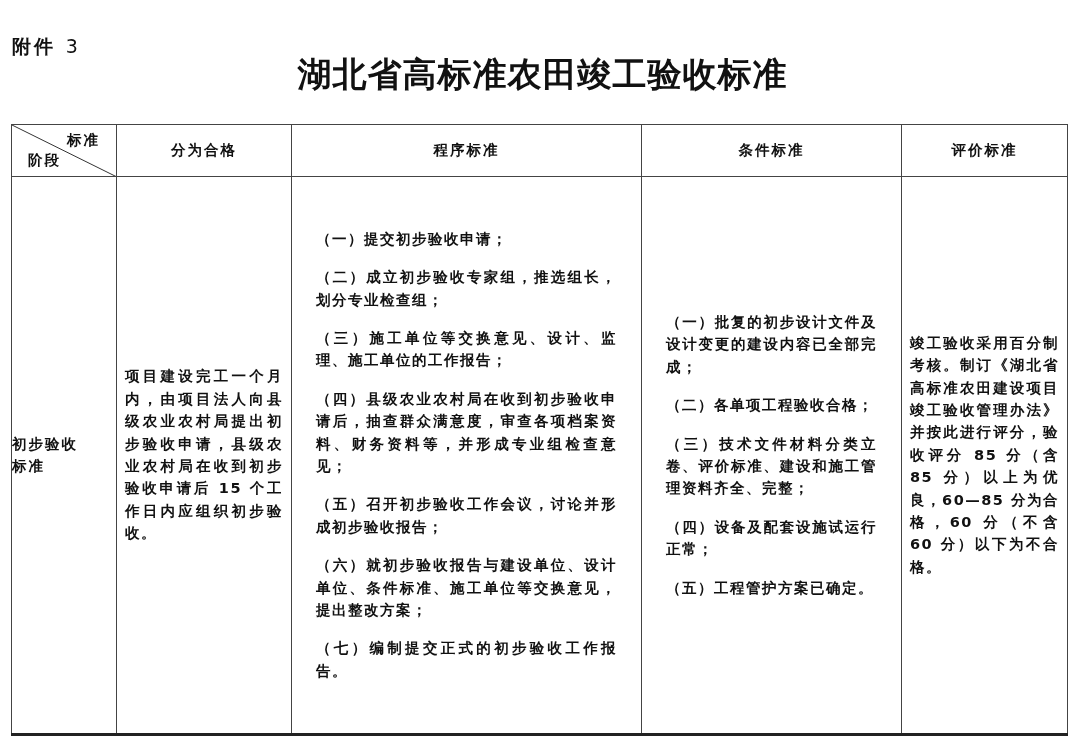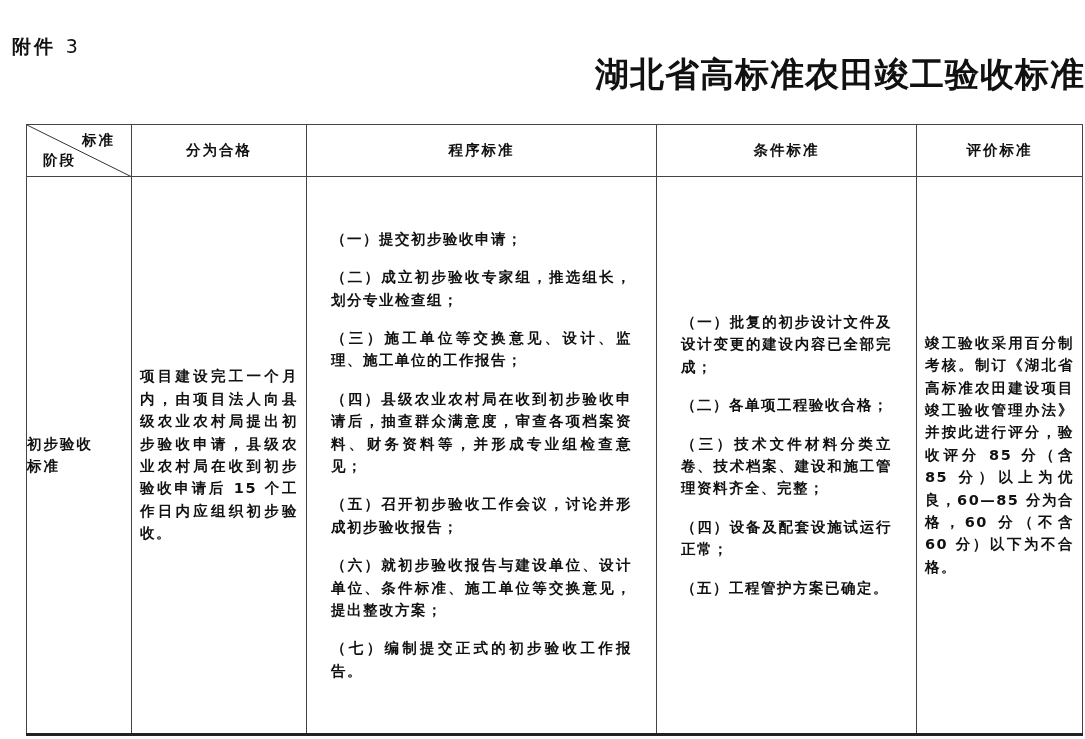--- a/index.html
+++ b/index.html
@@ -7,26 +7,26 @@
     width: 1085px; height: 739px; position: relative; overflow: hidden;
     font-family: "DejaVu Sans", "Liberation Sans", sans-serif;
     color: #111;
   }
   .attachment {
     position: absolute; left: 12px; top: 6px;
     font-size: 19px; font-weight: bold; letter-spacing: 3px; margin-top: 28px;
   }
   .attachment .num { font-weight: normal; }
   .title {
-    position: absolute; left: 0; top: 52px; width: 1085px; text-align: right;
+    position: absolute; left: 0; top: 52px; width: 1085px; text-align: center;
     font-family: "DejaVu Serif", "Liberation Serif", serif;
     font-size: 34px; font-weight: bold; letter-spacing: 1px;
   }
   table.std {
-    position: absolute; left: 26px; top: 124px;
+    position: absolute; left: 11px; top: 124px;
     border-collapse: collapse; table-layout: fixed;
     width: 1056px;
     padding-left: 12px;
   }
   table.std td, table.std th {
     border: 1.5px solid #444; padding: 0;
     vertical-align: middle; font-size: 14.5px; font-weight: bold;
   }
   table.std tr.head th { height: 51px; text-align: center; letter-spacing: 2px; }
   table.std tr.body td { height: 556px; }
@@ -86,21 +86,21 @@
         <div>（四）县级农业农村局在收到初步验收申请后，抽查群众满意度，审查各项档案资料、财务资料等，并形成专业组检查意见；</div>
         <div>（五）召开初步验收工作会议，讨论并形成初步验收报告；</div>
         <div>（六）就初步验收报告与建设单位、设计单位、条件标准、施工单位等交换意见，提出整改方案；</div>
         <div>（七）编制提交正式的初步验收工作报告。</div>
       </div>
     </td>
     <td>
       <div class="cell-text">
         <div>（一）批复的初步设计文件及设计变更的建设内容已全部完成；</div>
         <div>（二）各单项工程验收合格；</div>
-        <div>（三）技术文件材料分类立卷、技术档案、建设和施工管理资料齐全、完整；</div>
+        <div>（三）技术文件材料分类立卷、评价标准、建设和施工管理资料齐全、完整；</div>
         <div>（四）设备及配套设施试运行正常；</div>
         <div>（五）工程管护方案已确定。</div>
       </div>
     </td>
     <td>
       <div class="cell-text">竣工验收采用百分制考核。制订《湖北省高标准农田建设项目竣工验收管理办法》并按此进行评分，验收评分 85 分（含 85 分）以上为优良，60—85 分为合格，60 分（不含 60 分）以下为不合格。</div>
     </td>
   </tr>
 </tbody>
   </table>

